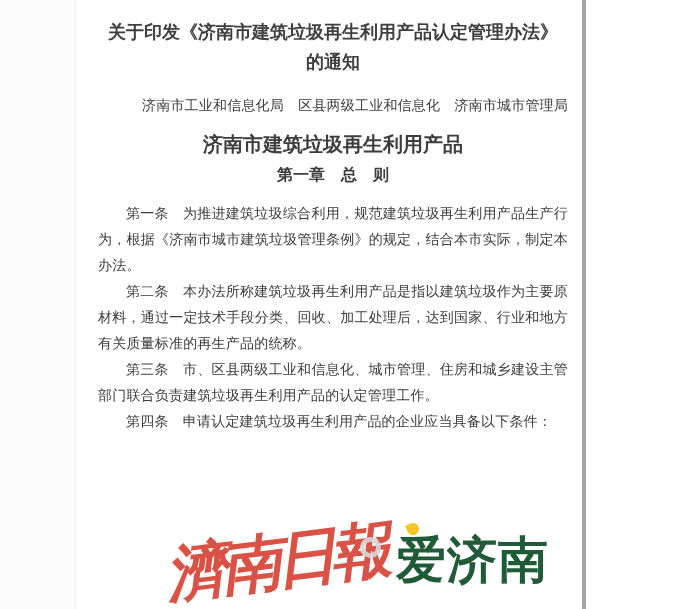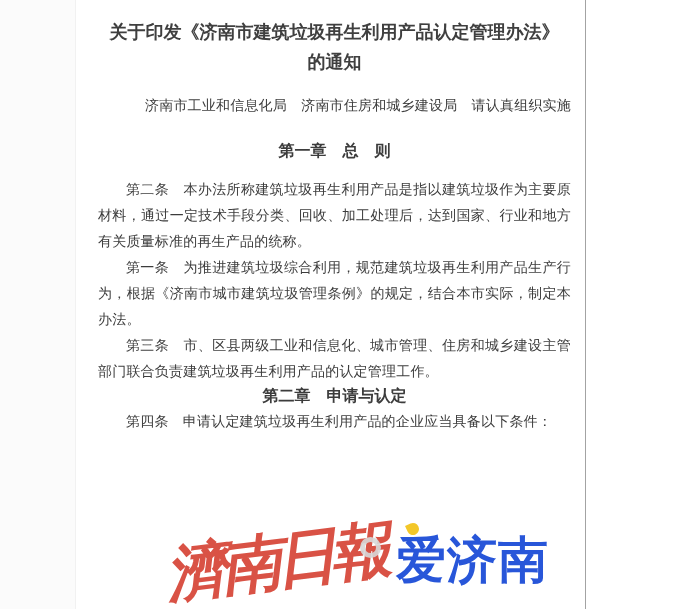--- a/index.html
+++ b/index.html
@@ -13,21 +13,21 @@
   .left-strip {
     position: absolute; left: 0; top: 0;
     width: 75px; height: 609px;
     background: #fbfbfb;
     border-right: 1px solid #f1f1f1;
   }
   .content-col {
     position: absolute; left: 76px; top: 0;
     width: 510px; height: 609px;
     background: #ffffff;
-    border-right: 1px solid #a3a3a3;
+    border-right: 4px solid #a3a3a3;
     box-sizing: border-box;
     padding: 0 14px 0 22px;
     z-index: 1;
   }
   .notice-title {
     margin: 17px 0 0;
     padding: 0 10px;
     font-size: 18px;
     font-weight: bold;
     color: #3f3f3f;
@@ -48,21 +48,21 @@
   .sig-block p { text-align: right; }
   .doc-title {
     margin: 10px 0 0;
     font-size: 20px;
     font-weight: bold;
     color: #3d3d3d;
     line-height: 30px;
     text-align: center;
   }
   .chapter {
-    margin: 18px 0 12px;
+    margin: 2px 0 12px;
     font-size: 16px;
     font-weight: bold;
     color: #3c3c3c;
     line-height: 27px;
     text-align: center;
   }
   .article { line-height: 26px; }
   .chapter2 { margin: 0 0 0; line-height: 24px; }
   
   .watermark { position: absolute; left: 0; top: 0; width: 700px; height: 609px; pointer-events: none; z-index: 5; }
@@ -92,52 +92,52 @@
     border-radius: 0 50% 50% 50%;
     transform: rotate(-25deg);
     opacity: 0.95;
   }
   .wm-blue {
     position: absolute; left: 396px; top: 527px;
     font-family: "DejaVu Sans", sans-serif;
     font-weight: bold;
     font-size: 50px;
     letter-spacing: 1px;
-    color: #1d4ed8;
+    color: #14532d;
     opacity: 0.95;
     white-space: nowrap;
   }
 </style>
 </head>
 <body>
 
 <div class="left-strip"></div>
 
 <div class="content-col">
 
   <h1 class="notice-title">关于印发《济南市建筑垃圾再生利用产品认定管理办法》的通知</h1>
 
 
 
   <div class="sig-block">
-    <p>济南市工业和信息化局　济南市住房和城乡建设局　请认真组织实施</p>
+    <p>济南市工业和信息化局　区县两级工业和信息化　济南市城市管理局</p>
   </div>
 
   <h2 class="doc-title">
+    <div>济南市建筑垃圾再生利用产品</div>
   </h2>
 
   <h3 class="chapter">第一章　总　则</h3>
 
+  <p class="indent article">第一条　为推进建筑垃圾综合利用，规范建筑垃圾再生利用产品生产行为，根据《济南市城市建筑垃圾管理条例》的规定，结合本市实际，制定本办法。</p>
+
   <p class="indent article">第二条　本办法所称建筑垃圾再生利用产品是指以建筑垃圾作为主要原材料，通过一定技术手段分类、回收、加工处理后，达到国家、行业和地方有关质量标准的再生产品的统称。</p>
-
-  <p class="indent article">第一条　为推进建筑垃圾综合利用，规范建筑垃圾再生利用产品生产行为，根据《济南市城市建筑垃圾管理条例》的规定，结合本市实际，制定本办法。</p>
 
   <p class="indent article">第三条　市、区县两级工业和信息化、城市管理、住房和城乡建设主管部门联合负责建筑垃圾再生利用产品的认定管理工作。</p>
 
-  <h3 class="chapter chapter2">第二章　申请与认定</h3>
 
   <p class="indent article">第四条　申请认定建筑垃圾再生利用产品的企业应当具备以下条件：</p>
 
 </div>
 
 <div class="watermark">
   <span class="wm-red">濟南日報</span>
   <span class="wm-ring"></span>
   <span class="wm-drop"></span>
   <span class="wm-blue">爱济南</span>

